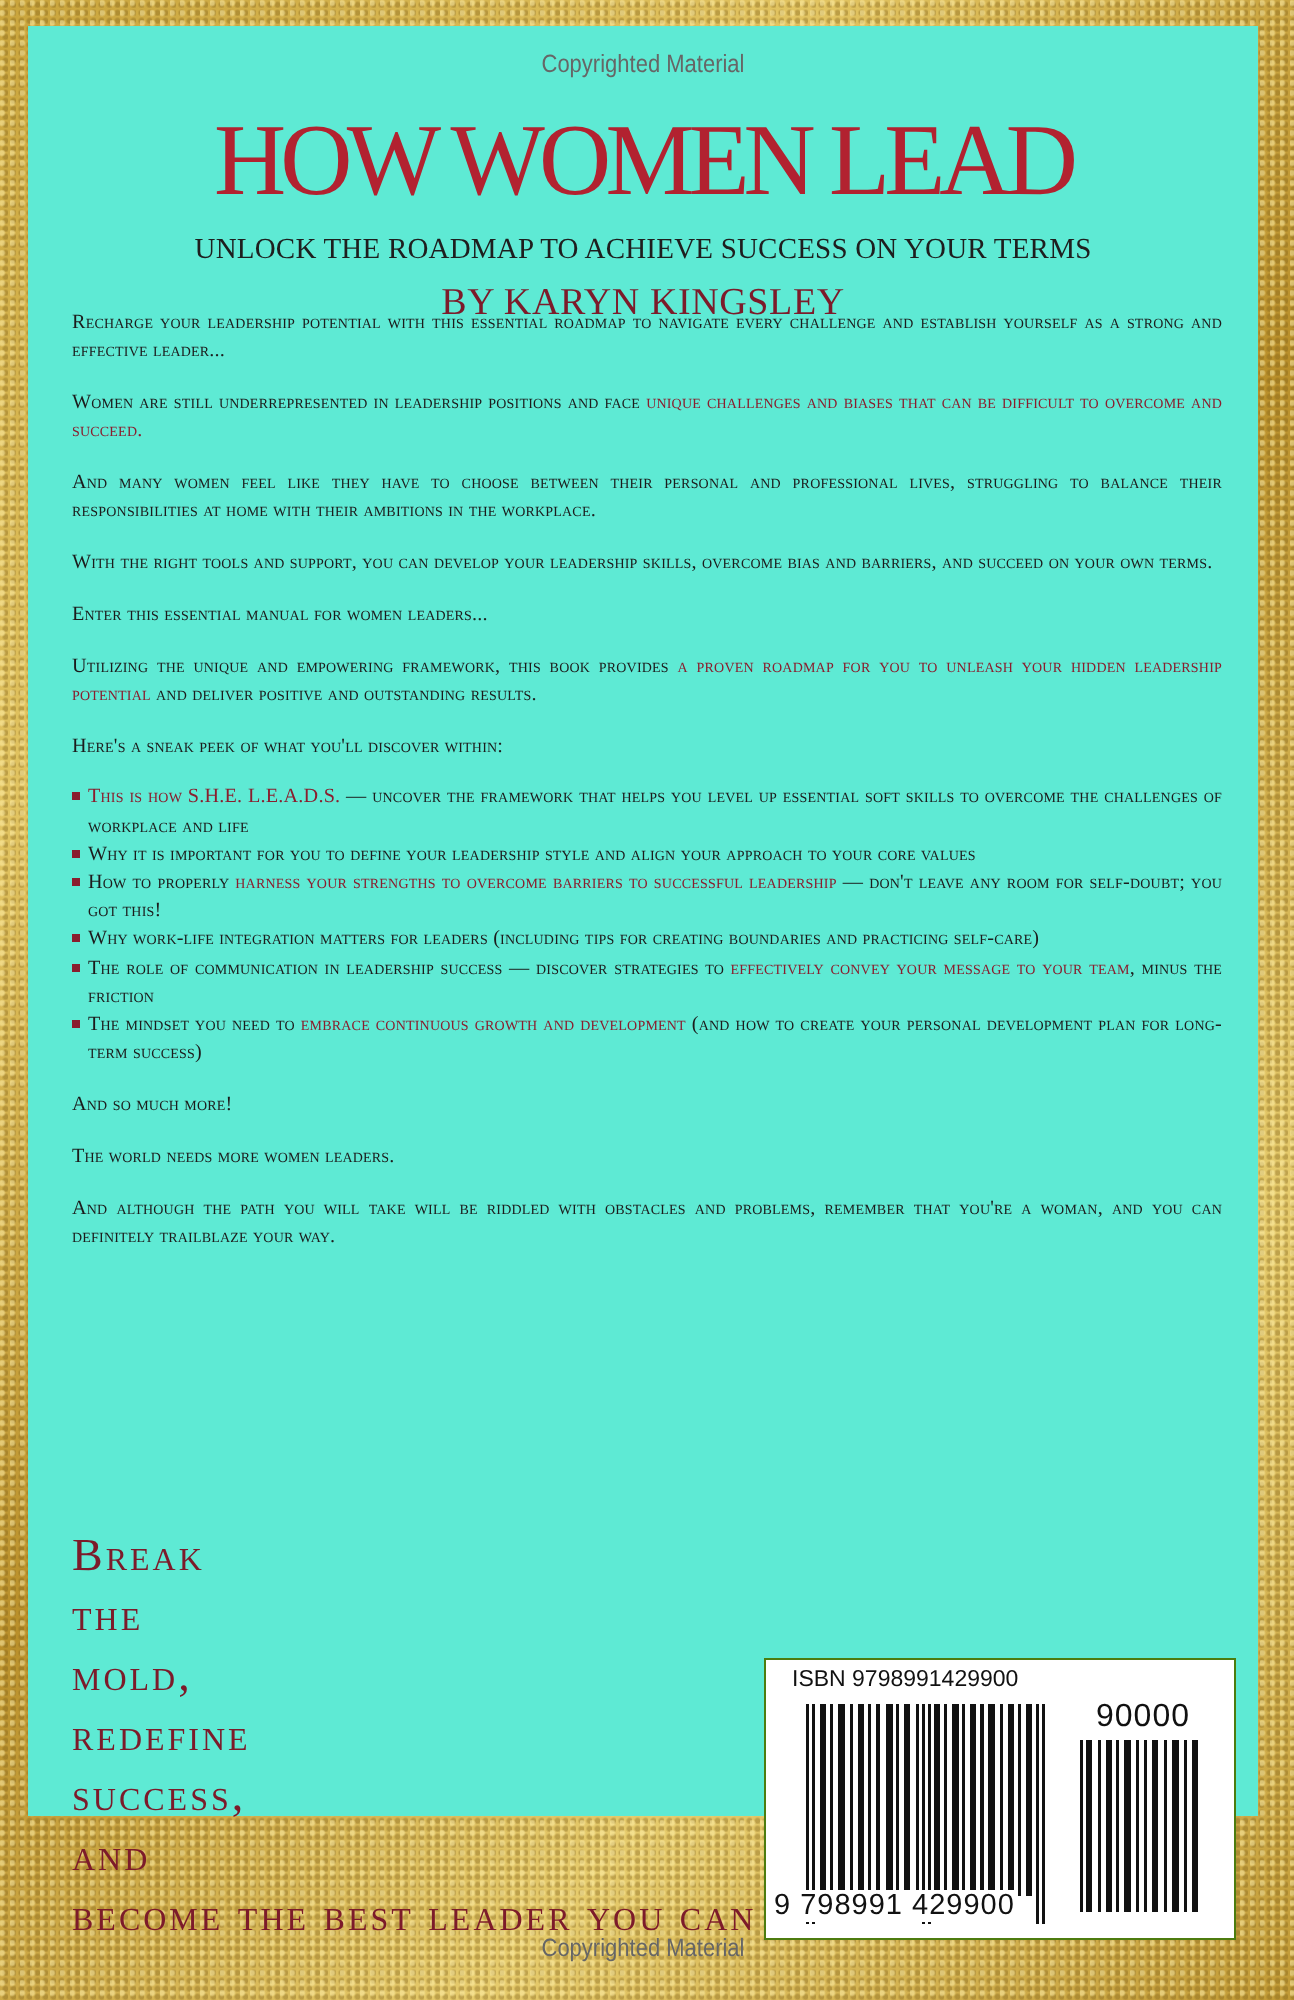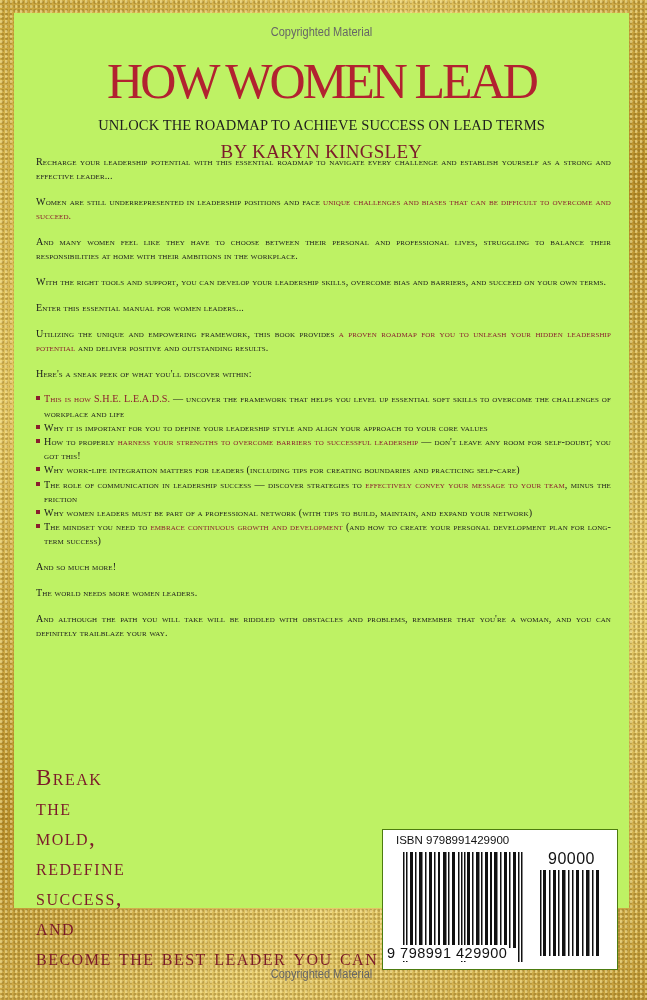--- a/index.html
+++ b/index.html
@@ -9,21 +9,21 @@
       background:
         radial-gradient(circle at 20% 30%, rgba(255,240,170,0.55) 0 1px, transparent 2px) 0 0/5px 5px,
         radial-gradient(circle at 70% 60%, rgba(120,90,20,0.35) 0 1px, transparent 2px) 0 0/4px 4px,
         linear-gradient(135deg, #c9a43c 0%, #e2c461 25%, #b98f2a 50%, #e6cb6c 75%, #c19a36 100%);
       font-family: "Liberation Serif", serif;
     }
     .cover-page {
       position: absolute;
       left: 14px; top: 13px;
       width: 615px; height: 895px;
-      background: #bef264;
+      background: #5eead4;
     }
     .copyright-top {
       position: absolute; top: 12px; left: 0; width: 100%;
       text-align: center;
       font-family: "Liberation Sans", sans-serif;
       font-size: 12.5px; color: #666;
       transform: scaleX(0.88);
     }
     .title {
       position: absolute; top: 40px; left: 0; width: 100%;
@@ -86,39 +86,38 @@
       font-size: 12.5px; color: #666;
       transform: scaleX(0.88);
     }
   </style>
 </head>
 <body>
 
 <div class="cover-page">
   <div class="copyright-top">Copyrighted Material</div>
   <div class="title">HOW WOMEN LEAD</div>
-  <div class="subtitle">UNLOCK THE ROADMAP TO ACHIEVE SUCCESS ON LEAD TERMS</div>
+  <div class="subtitle">UNLOCK THE ROADMAP TO ACHIEVE SUCCESS ON YOUR TERMS</div>
   <div class="author">BY KARYN KINGSLEY</div>
 
   <div class="body-text">
     <p>Recharge your leadership potential with this essential roadmap to navigate every challenge and establish yourself as a strong and effective leader...</p>
     <p><span>Women are still underrepresented in leadership positions and face </span><span class="hl">unique challenges and biases that can be difficult to overcome and succeed.</span></p>
     <p>And many women feel like they have to choose between their personal and professional lives, struggling to balance their responsibilities at home with their ambitions in the workplace.</p>
     <p>With the right tools and support, you can develop your leadership skills, overcome bias and barriers, and succeed on your own terms.</p>
     <p>Enter this essential manual for women leaders...</p>
     <p><span>Utilizing the unique and empowering framework, this book provides </span><span class="hl">a proven roadmap for you to unleash your hidden leadership potential</span><span> and deliver positive and outstanding results.</span></p>
     <p>Here's a sneak peek of what you'll discover within:</p>
 
     <ul class="bullets">
       <li><span class="bullet-mark"></span><span class="hl">This is how S.H.E. L.E.A.D.S.</span><span> — uncover the framework that helps you level up essential soft skills to overcome the challenges of workplace and life</span></li>
       <li><span class="bullet-mark"></span><span>Why it is important for you to define your leadership style and align your approach to your core values</span></li>
       <li><span class="bullet-mark"></span><span>How to properly </span><span class="hl">harness your strengths to overcome barriers to successful leadership</span><span> — don't leave any room for self-doubt; you got this!</span></li>
       <li><span class="bullet-mark"></span><span>Why work-life integration matters for leaders (including tips for creating boundaries and practicing self-care)</span></li>
       <li><span class="bullet-mark"></span><span>The role of communication in leadership success — discover strategies to </span><span class="hl">effectively convey your message to your team</span><span>, minus the friction</span></li>
-      <li><span class="bullet-mark"></span><span>Why women leaders must be part of a professional network (with tips to build, maintain, and expand your network)</span></li>
       <li><span class="bullet-mark"></span><span>The mindset you need to </span><span class="hl">embrace continuous growth and development</span><span> (and how to create your personal development plan for long-term success)</span></li>
     </ul>
 
     <p>And so much more!</p>
     <p>The world needs more women leaders.</p>
     <p>And although the path you will take will be riddled with obstacles and problems, remember that you're a woman, and you can definitely trailblaze your way.</p>
   </div>
 
   <div class="closing">
     <div class="line1">

